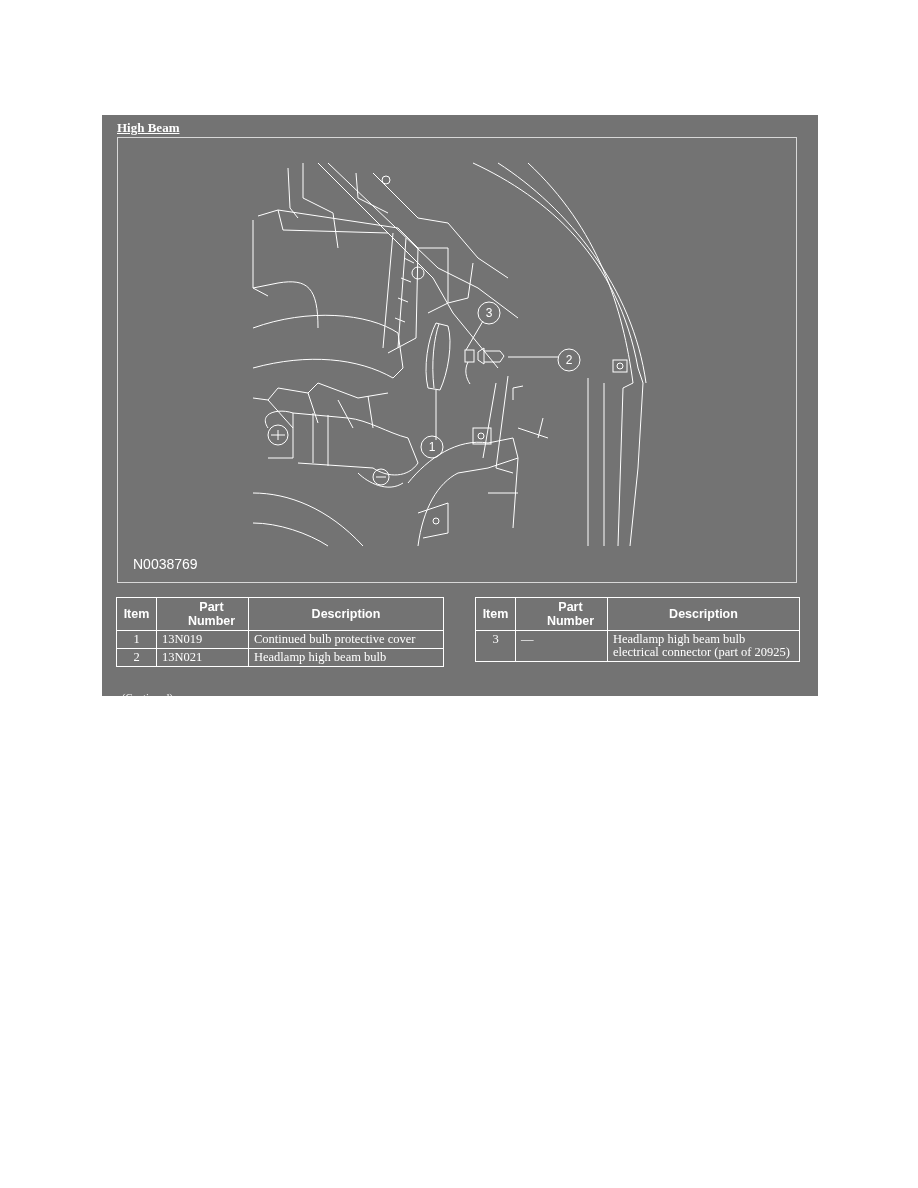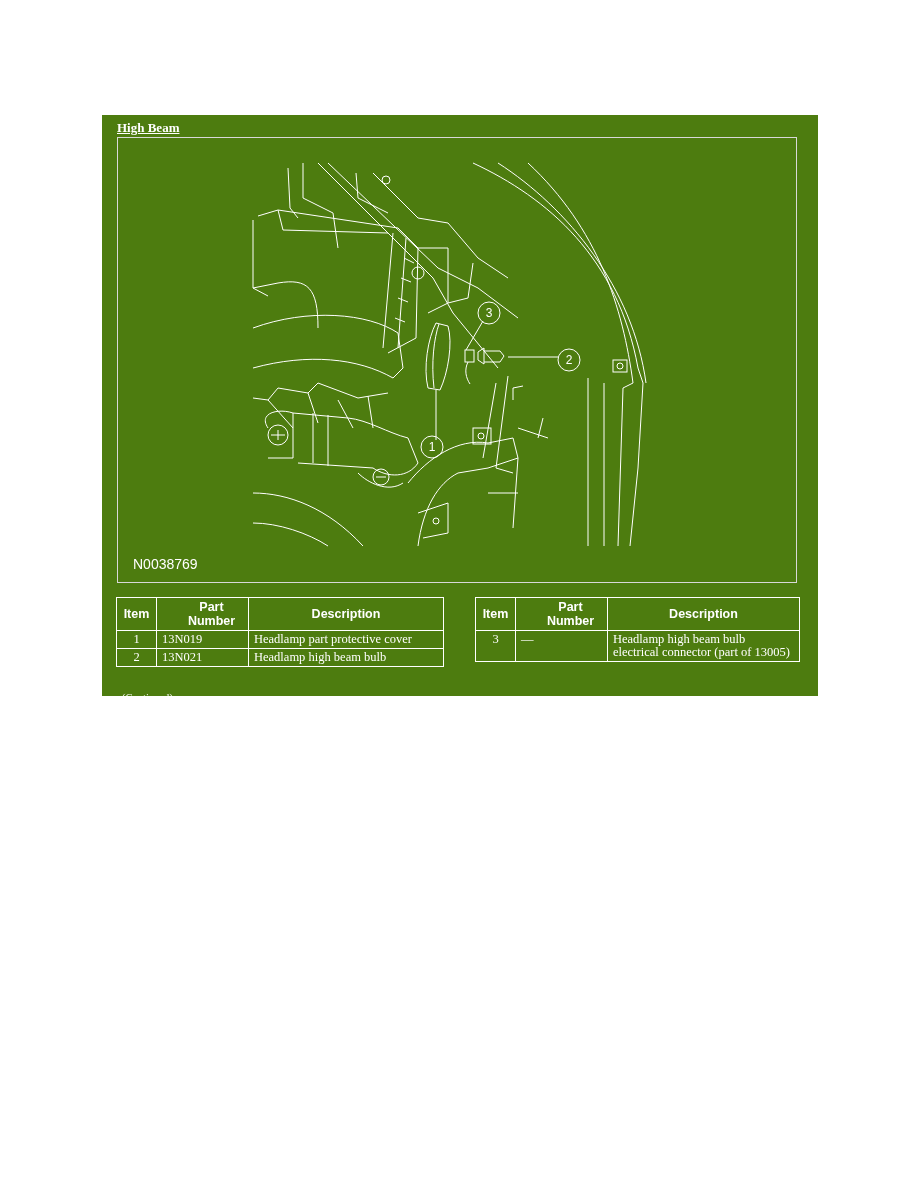--- a/index.html
+++ b/index.html
@@ -1,19 +1,19 @@
 <!DOCTYPE html>
 <html><head>
 <meta charset="utf-8">
 <style>
   html, body { margin: 0; padding: 0; background: #ffffff; }
   body { width: 918px; height: 1188px; position: relative; overflow: hidden; }
   .panel {
     position: absolute; left: 102px; top: 115px; width: 716px; height: 581px;
-    background: #4d7c0f; color: #ffffff;
+    background: #737373; color: #ffffff;
   }
   .panel-title {
     position: absolute; left: 15px; top: 5px;
     font-family: "Liberation Serif", serif; font-weight: bold; font-size: 13px;
     color: #ffffff; text-decoration: underline; text-underline-offset: 1px;
   }
   .figure-frame {
     position: absolute; left: 15px; top: 22px; width: 678px; height: 444px;
     border: 1px solid #d8d8d8;
   }
@@ -137,21 +137,21 @@
       </colgroup>
     <tbody>
         <tr>
       <th class="c-item">Item</th>
       <th class="c-pn">Part Number</th>
       <th>Description</th>
     </tr>
     <tr>
       <td class="c-item">1</td>
       <td>13N019</td>
-      <td>Headlamp part protective cover</td>
+      <td>Continued bulb protective cover</td>
     </tr>
     <tr>
       <td class="c-item">2</td>
       <td>13N021</td>
       <td>Headlamp high beam bulb</td>
     </tr>
   </tbody>
     </table>
 
   <table class="parts" id="table-right">
@@ -162,19 +162,19 @@
       </colgroup>
     <tbody>
         <tr>
       <th class="c-item">Item</th>
       <th class="c-pn">Part Number</th>
       <th>Description</th>
     </tr>
     <tr>
       <td class="c-item">3</td>
       <td>—</td>
-      <td>Headlamp high beam bulb electrical connector (part of 13005)</td>
+      <td>Headlamp high beam bulb electrical connector (part of 20925)</td>
     </tr>
   </tbody>
     </table>
 
   <div class="continued">(Continued)</div>
 </div>
 
 </body></html>

